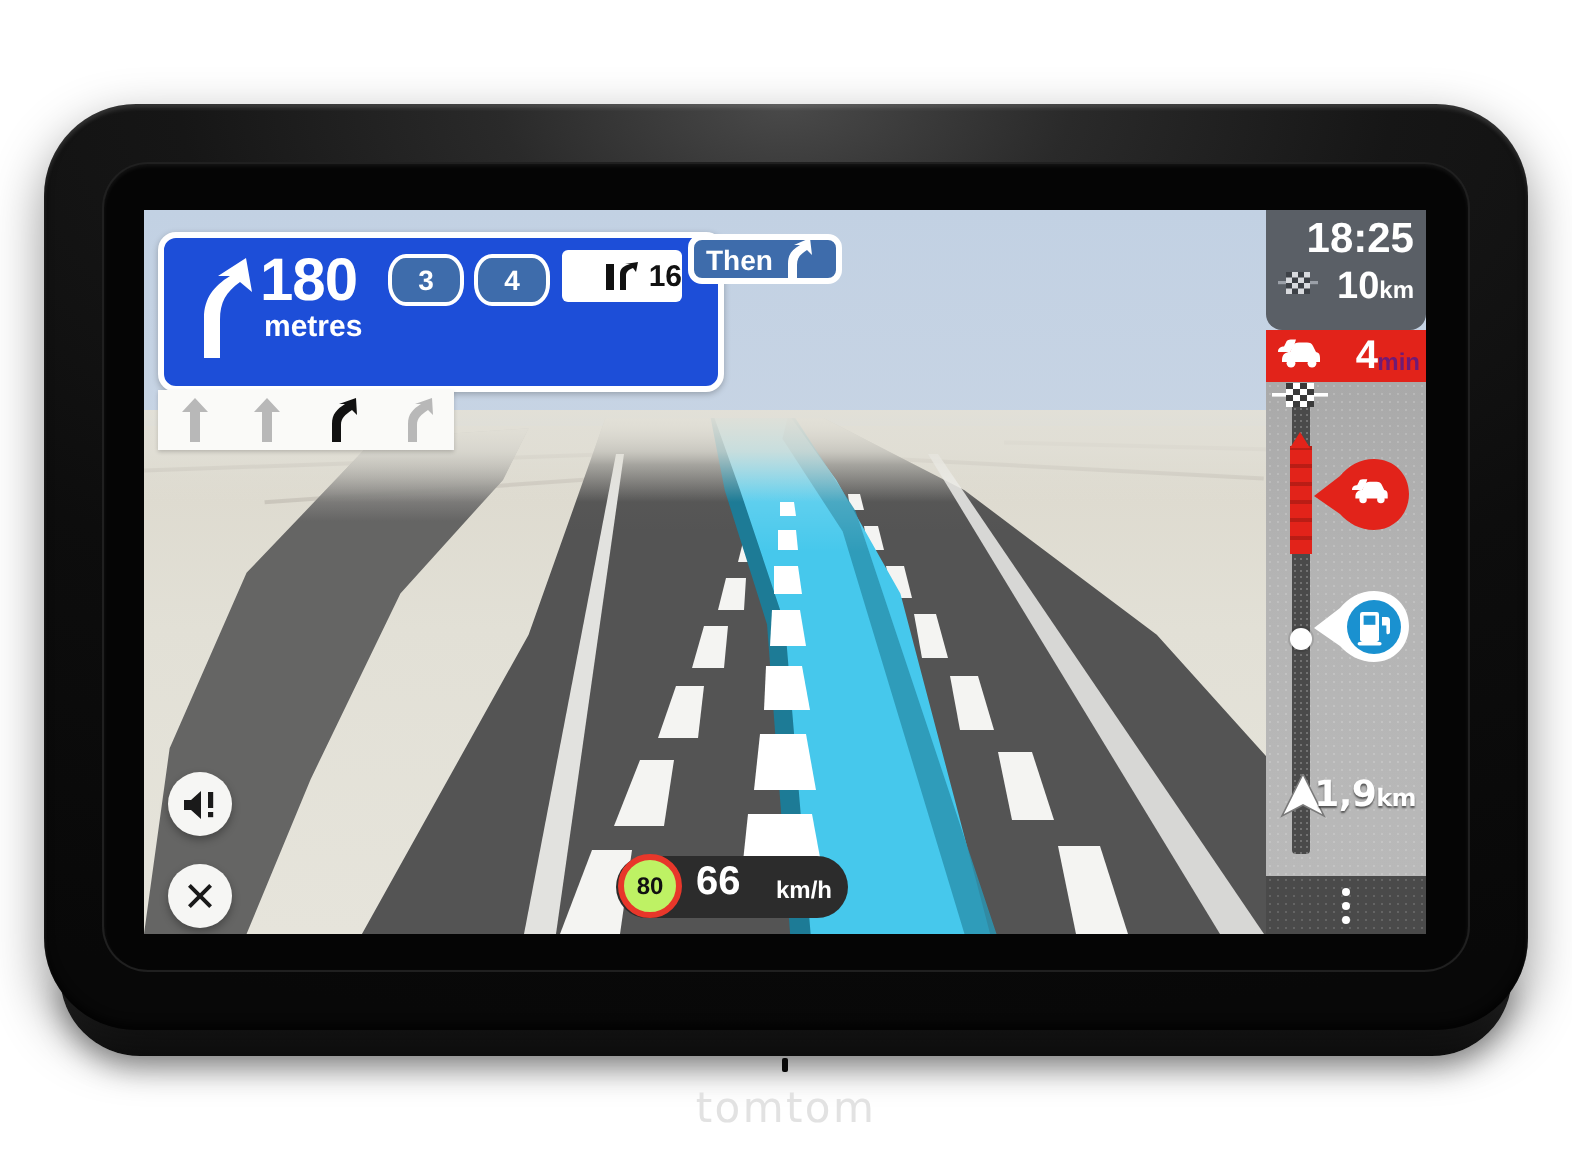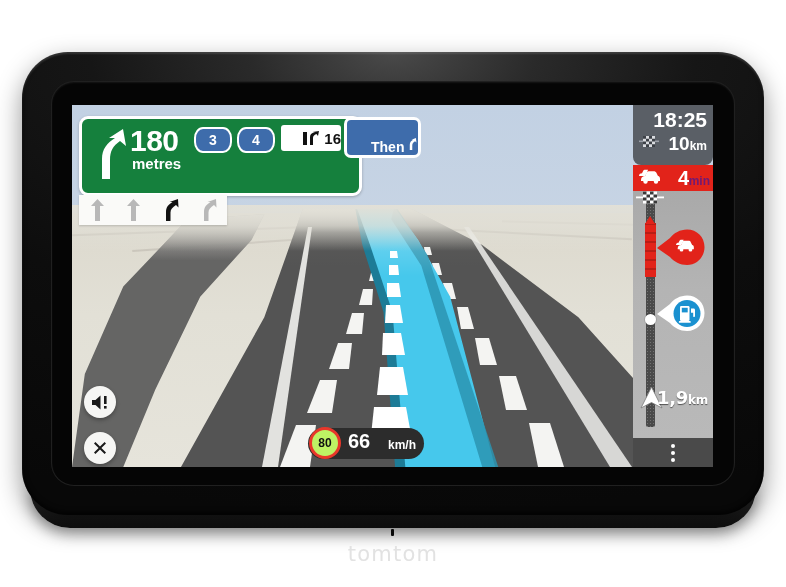--- a/index.html
+++ b/index.html
@@ -92,21 +92,21 @@
 
   #road-fade{
     position:absolute;left:0;top:100px;width:641px;height:46px;
     background:linear-gradient(180deg, rgba(226,224,215,1) 0%, rgba(226,224,215,.75) 45%, rgba(226,224,215,0) 100%);
     pointer-events:none;
   }
 
   
   #instruction-panel{
     position:absolute;left:7px;top:11px;width:277px;height:74px;
-    background:#15803d;border:3px solid #ffffff;border-radius:9px;
+    background:#1d4ed8;border:3px solid #ffffff;border-radius:9px;
     box-shadow:0 1px 3px rgba(0,0,0,.25);
   }
   #turn-arrow-main{position:absolute;left:11px;top:10px;width:34px;height:50px;}
   #dist-value{position:absolute;left:48px;top:5px;color:#fff;font-size:30px;font-weight:bold;letter-spacing:-.5px;}
   #dist-unit{position:absolute;left:50px;top:36px;color:#fff;font-size:15px;font-weight:bold;}
   .shield{
     position:absolute;top:8px;height:22px;background:#3e6cab;border:2px solid #fff;border-radius:9px/11px;
     color:#fff;font-size:14px;font-weight:bold;display:flex;align-items:center;justify-content:center;
   }
   #shield-3{left:112px;width:34px;}
@@ -116,23 +116,23 @@
     display:flex;align-items:center;justify-content:flex-end;gap:4px;
     color:#111;font-size:15px;font-weight:bold;
   }
   #street-name{
     position:absolute;left:106px;top:36px;width:168px;color:#fff;font-size:20px;
     white-space:nowrap;overflow:hidden;
   }
 
   
   #then-panel{
-    position:absolute;left:272px;top:12px;width:77px;height:41px;
+    position:absolute;left:272px;top:12px;width:77px;height:25px;
     background:#3e6cab;border:3px solid #fff;border-radius:7px;
-    display:flex;align-items:flex-end;gap:3px;padding-left:24px;box-sizing:border-box;
+    display:flex;align-items:center;gap:3px;padding-left:6px;box-sizing:border-box;
   }
   #then-label{color:#fff;font-size:14px;font-weight:bold;}
 
   
   #lane-guidance{
     position:absolute;left:7px;top:90px;width:148px;height:30px;background:#fafaf8;
     display:flex;align-items:center;justify-content:space-around;
     box-shadow:0 1px 2px rgba(0,0,0,.18);
   }
 

